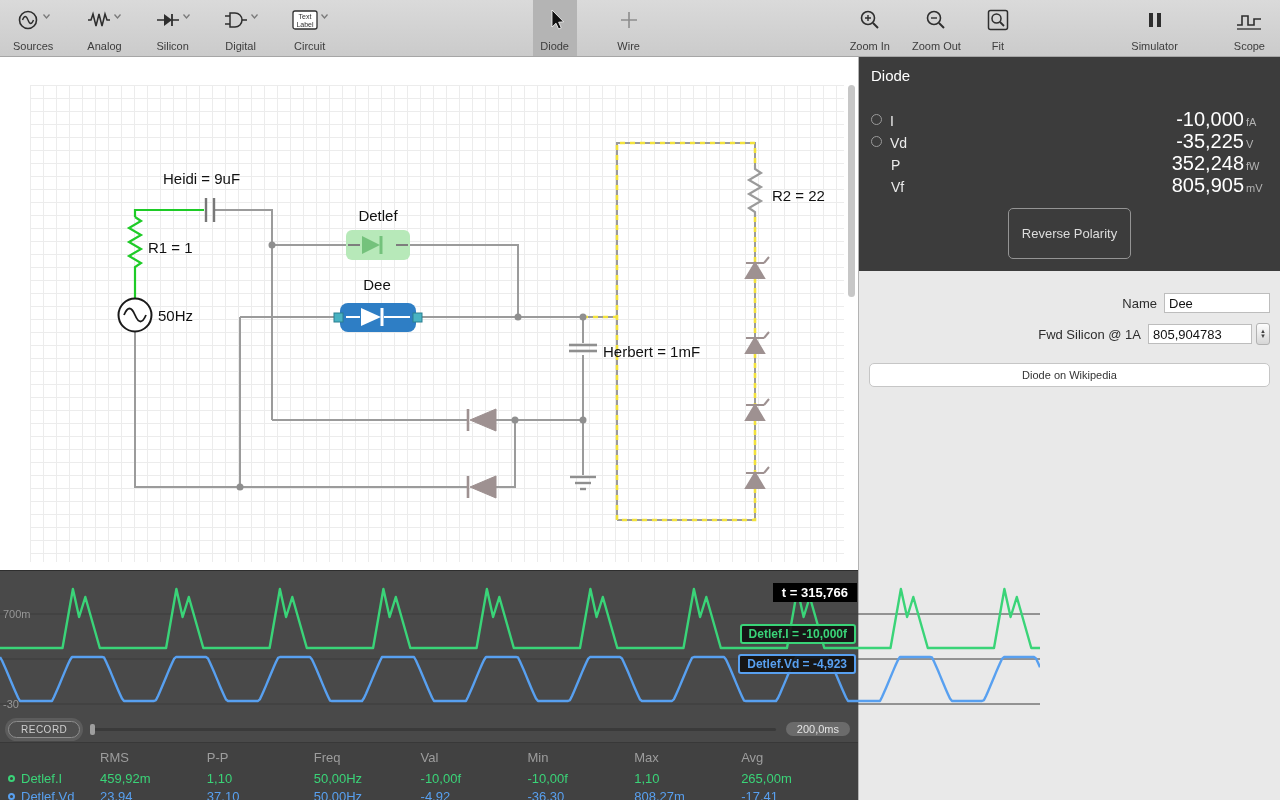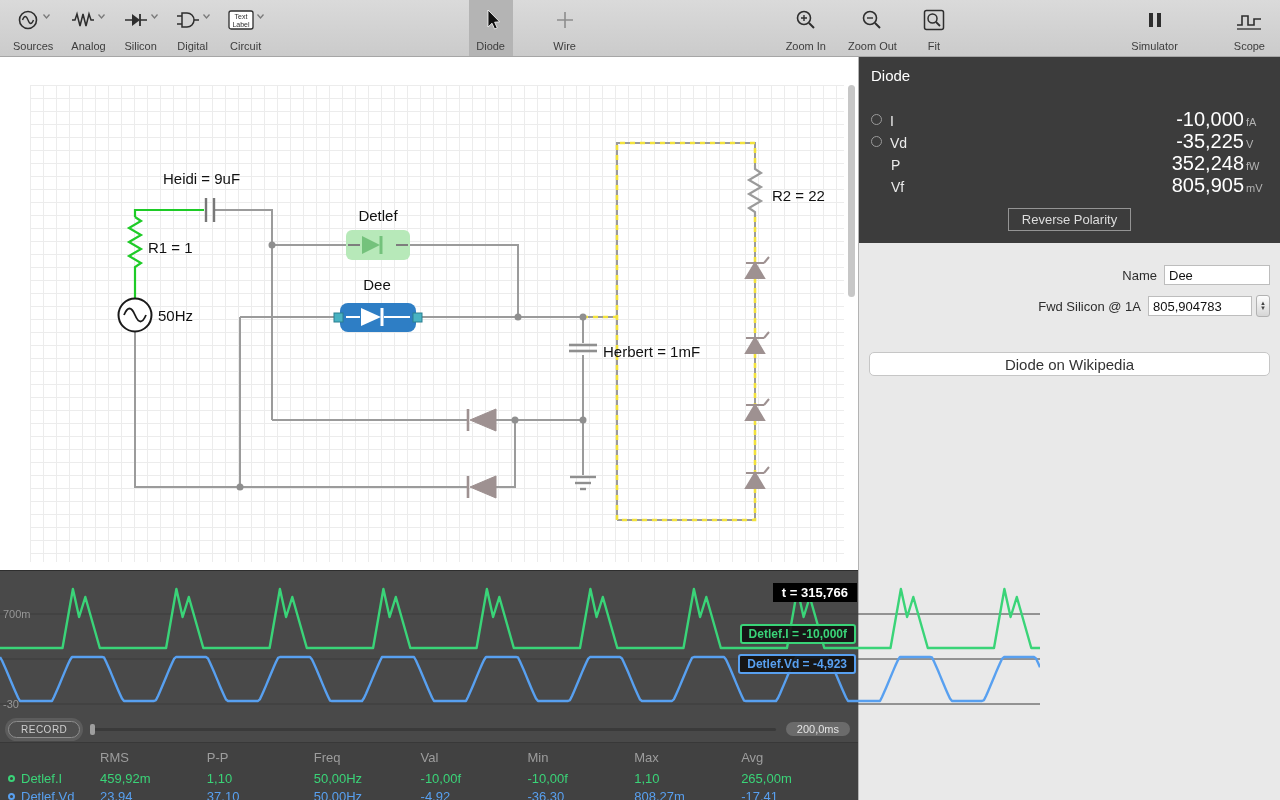--- a/index.html
+++ b/index.html
@@ -6,21 +6,21 @@
   html,body { width:1280px; height:800px; overflow:hidden; font-family:"Liberation Sans", sans-serif; }
   .app { width:1280px; height:800px; display:flex; flex-direction:column; background:#fff; }
 
   
   .toolbar { height:57px; flex:none; background:linear-gradient(#dadada,#cbcbcb); border-bottom:1px solid #a6a6a6; display:flex; align-items:stretch; }
   .tbtn { display:flex; flex-direction:column; align-items:center; justify-content:space-between; padding:7px 7px 4px; min-width:44px; }
   .tbtn.selected { background:#b4b4b4; }
   .icon-row { display:flex; align-items:center; gap:3px; height:26px; }
   .tlabel { font-size:11px; color:#3d3d3d; white-space:nowrap; }
   .grp { display:flex; }
-  .grp.left { margin-left:6px; gap:4px; }
+  .grp.left { margin-left:6px; gap:20px; }
   .grp.edit { margin-left:198px; }
   .grp.wire { margin-left:30px; }
   .grp.zoom { margin-left:192px; gap:8px; }
   .grp.right { margin-left:auto; margin-right:8px; gap:42px; }
   .chev { margin-top:-8px; }
 
   
   .content { flex:1; display:flex; min-height:0; }
   .main { width:858px; flex:none; display:flex; flex-direction:column; }
 
@@ -57,29 +57,29 @@
   
   .sidebar { flex:1; background:#e9e9e9; border-left:1px solid #b3b3b3; display:flex; flex-direction:column; }
   .meter { background:#3c3c3c; color:#fff; padding:10px 12px 12px; }
   .meter-title { font-size:15px; margin-bottom:24px; }
   .mrow { display:flex; align-items:baseline; height:22px; }
   .radio { width:11px; height:11px; border:1.5px solid #9a9a9a; border-radius:50%; margin-right:8px; align-self:center; flex:none; }
   .rspace { width:20px; flex:none; }
   .mlabel { font-size:14px; color:#ececec; flex:1; }
   .mvalue { font-size:20px; color:#fff; }
   .munit { font-size:11px; color:#b3b3b3; margin-left:2px; width:22px; }
-  .reverse-btn { display:block; margin:12px auto 0; padding:3px 13px; background:transparent; border:1px solid #949494; border-radius:0; color:#ddd; font-size:13px; font-family:inherit; }
+  .reverse-btn { display:block; margin:12px auto 0; padding:17px 13px; background:transparent; border:1px solid #949494; border-radius:5px; color:#ddd; font-size:13px; font-family:inherit; }
   .props { padding:22px 10px 0; }
   .prow { display:flex; align-items:center; justify-content:flex-end; gap:7px; margin-bottom:10px; }
   .plabel { font-size:13px; color:#2d2d2d; }
   .pinput { height:20px; border:1px solid #bdbdbd; background:#fff; font-size:13px; padding:0 4px; font-family:inherit; color:#111; }
   .name-input { width:106px; }
   .fwd-input { width:104px; }
   .stepper { width:14px; height:22px; background:linear-gradient(#fdfdfd,#d6d6d6); border:1px solid #b2b2b2; border-radius:3px; display:flex; flex-direction:column; align-items:center; justify-content:center; font-size:6px; color:#444; line-height:5px; margin-left:-3px; }
-  .wiki-btn { margin-top:25px; width:100%; height:24px; background:#fff; border:1px solid #c6c6c6; border-radius:5px; font-size:15px; color:#333; font-family:inherit; }
+  .wiki-btn { margin-top:8px; width:100%; height:24px; background:#fff; border:1px solid #c6c6c6; border-radius:5px; font-size:11px; color:#333; font-family:inherit; }
 </style>
 </head>
 <body>
 
 <div class="app">
 
   <div class="toolbar">
     <div class="grp left">
       <div class="tbtn">
         <div class="icon-row">

